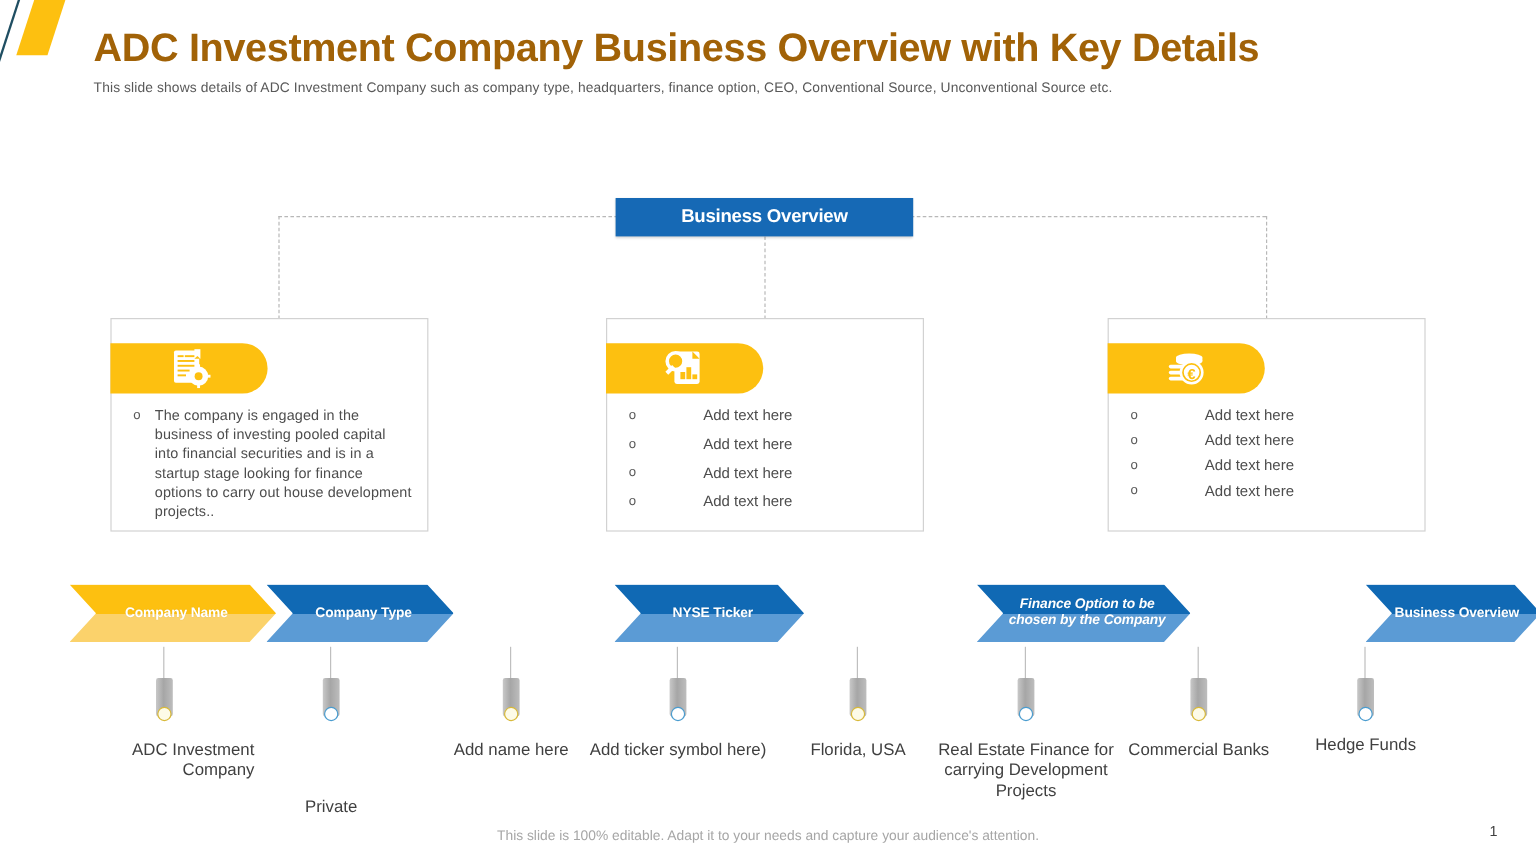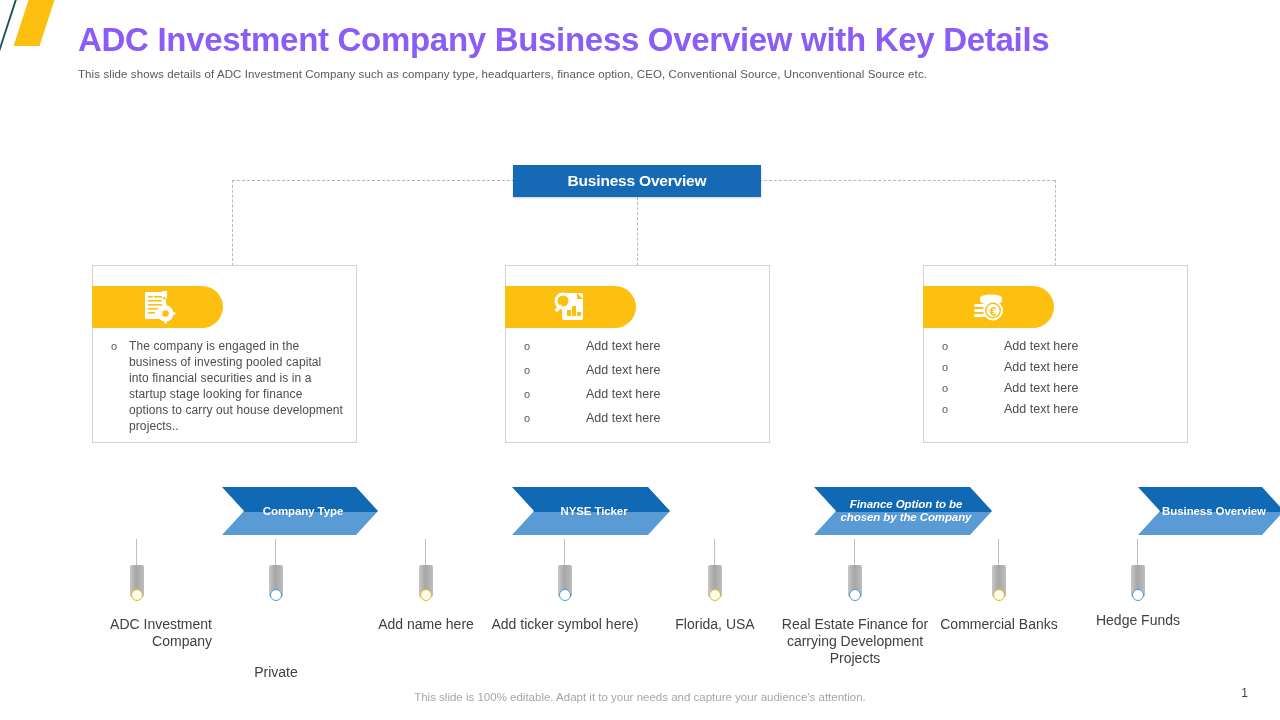--- a/index.html
+++ b/index.html
@@ -40,21 +40,21 @@
   
   .title-wrap {
     position: absolute;
     left: 78px; top: 22px;
     width: 1160px;
   }
   .slide-title {
     margin: 0;
     font-size: 33px;
     font-weight: bold;
-    color: #8b5cf6;
+    color: #a16207;
     letter-spacing: -0.3px;
     line-height: 1.1;
   }
   .slide-subtitle {
     margin: 10px 0 0 0;
     font-size: 11.5px;
     color: #595959;
     letter-spacing: 0.1px;
   }
 
@@ -361,20 +361,23 @@
       <span class="bullet-text">Add text here</span>
     </div>
     <div class="bullet-row">
       <span class="bullet-mark">o</span>
       <span class="bullet-text">Add text here</span>
     </div>
   </div>
 </div>
 
 <div class="ribbon" id="ribbon">
+    <div class="chev y first" style="left: 0px; width: 172px; z-index: 20;">
+      <span class="chev-label">Company Name</span>
+    </div>
     <div class="chev b" style="left: 164px; width: 156px; z-index: 19;">
       <span class="chev-label">Company Type</span>
     </div>
     <div class="chev b" style="left: 454px; width: 158px; z-index: 17;">
       <span class="chev-label">NYSE  Ticker</span>
     </div>
     <div class="chev b" style="left: 756px; width: 178px; z-index: 15; font-style: italic;">
       <span class="chev-label">Finance Option to be chosen by the Company</span>
     </div>
     <div class="chev b" style="left: 1080px; width: 146px; z-index: 13;">

